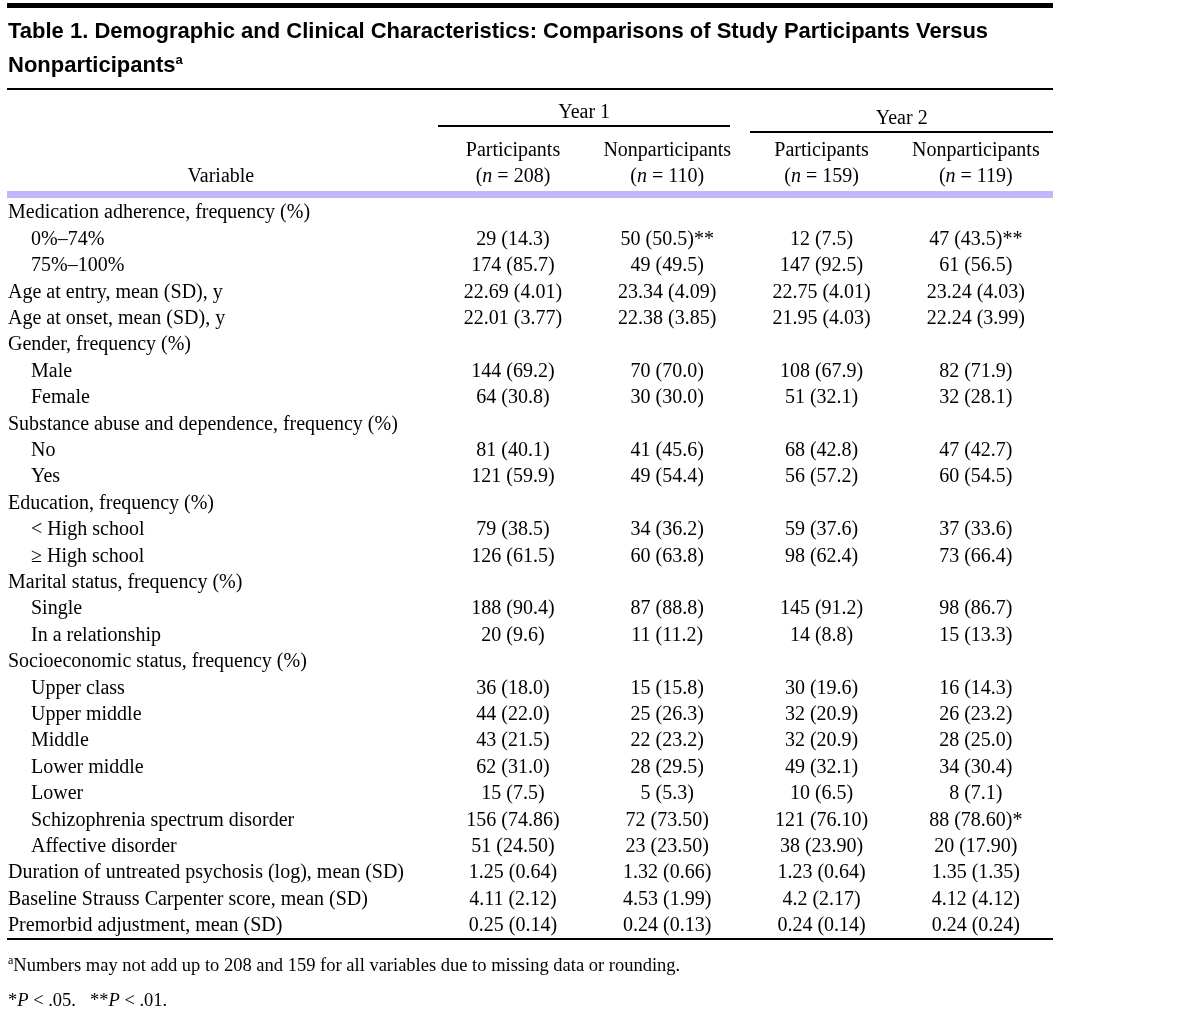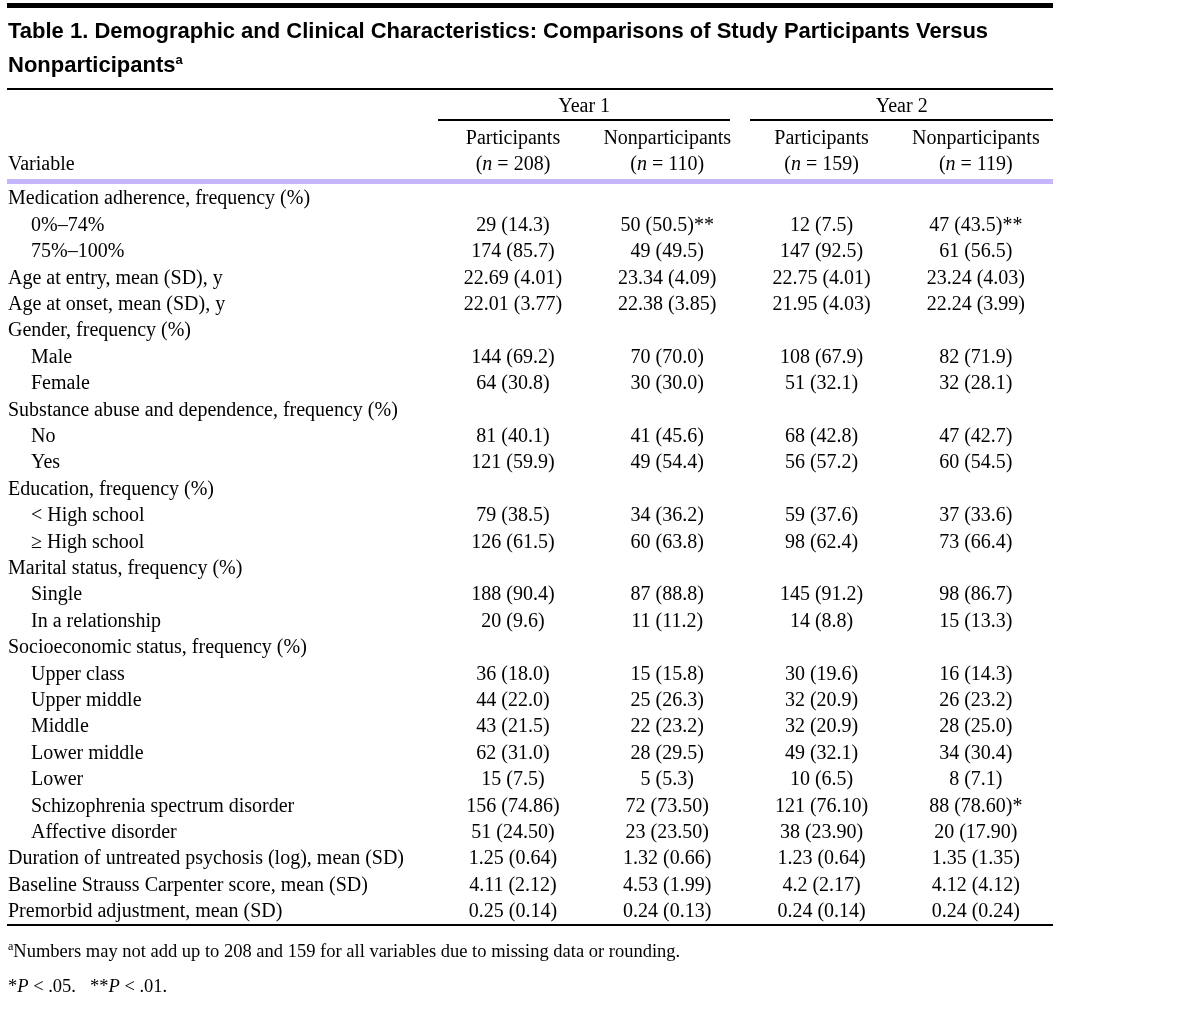--- a/index.html
+++ b/index.html
@@ -42,30 +42,30 @@
   thead th { font-weight: 400; padding: 0; }
 
   .spanner-row th { padding-top: 3px; }
   .spanner-inner {
     text-align: center;
     border-bottom: 2px solid #000;
     line-height: 25px;
     padding-bottom: 1px;
   }
   .spanner-y1 .spanner-inner { margin: 0 14px 0 2px; }
-  .spanner-y2 .spanner-inner { margin: 0 0 0 6px; }
+  .spanner-y2 .spanner-inner { margin: 12px 0 0 6px; }
 
   .colhead-row th {
-    border-bottom: 5px solid #c4b5fd;
+    border-bottom: 7px solid #c4b5fd;
     vertical-align: bottom;
     text-align: center;
     line-height: 26px;
     padding: 3px 2px 3px 2px;
   }
-  .colhead-row th.var-label { text-align: left; padding-left: 1px; margin-left: 16px; }
+  .colhead-row th.var-label { text-align: center; padding-left: 1px; margin-left: 16px; }
   .ch-line { white-space: nowrap; }
 
   tbody td {
     line-height: 26.4px;
     padding: 0 2px;
     vertical-align: baseline;
   }
   td.row-label { text-align: left; padding-left: 1px; white-space: nowrap; overflow: hidden; }
   td.row-label.indent { padding-left: 24px; margin-top: 48px; }
   td.data-cell { text-align: center; white-space: nowrap; }

